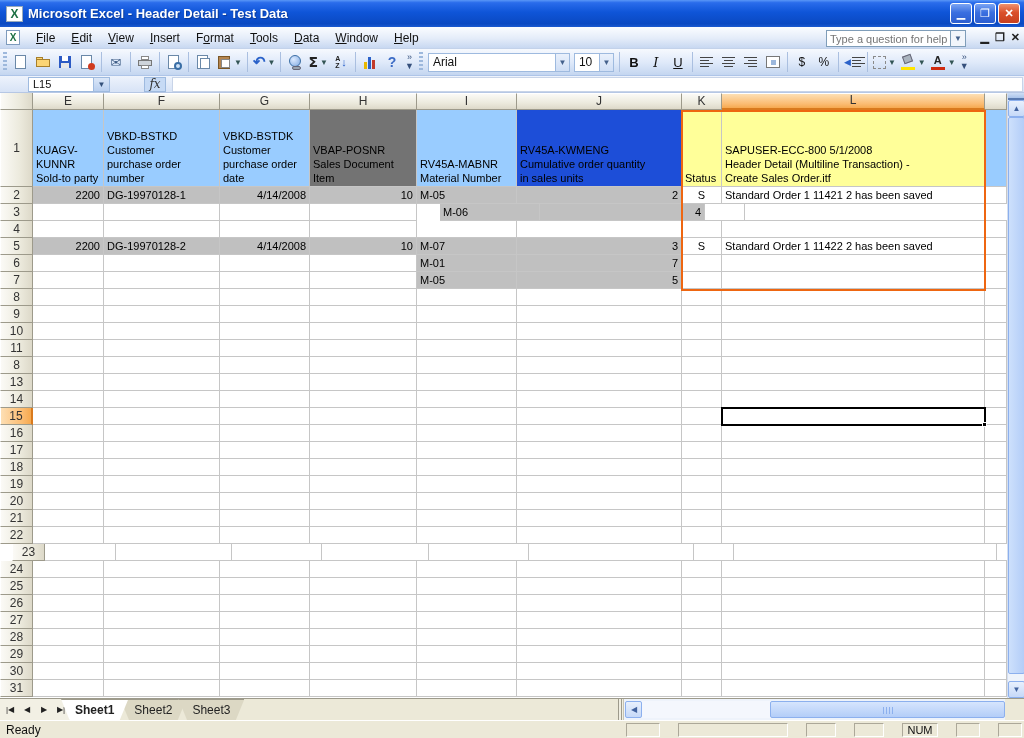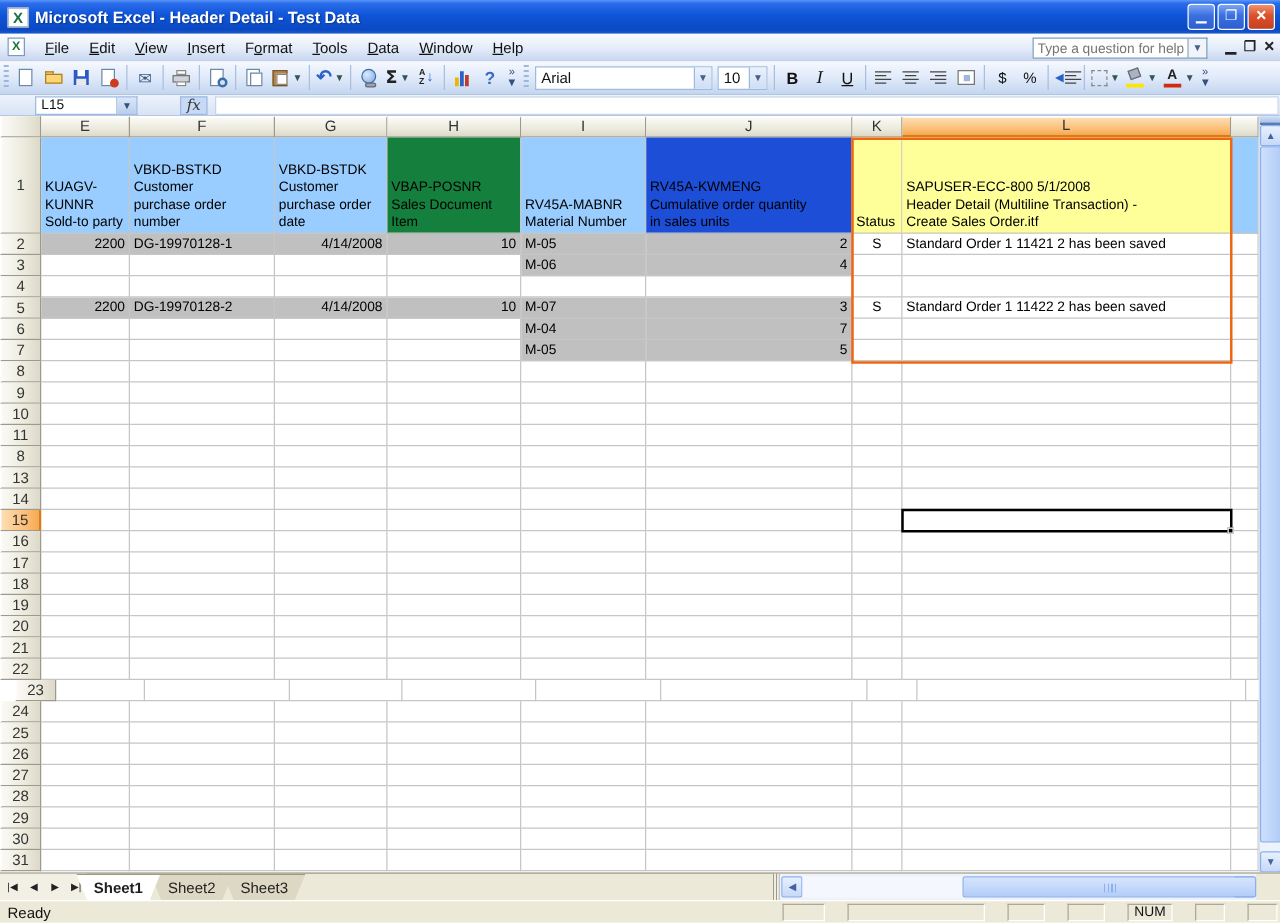--- a/index.html
+++ b/index.html
@@ -412,21 +412,21 @@
 KUNNR
 Sold-to party</div>
         <div class="cell pre" style="width: 116px; background: rgb(153, 204, 255);">VBKD-BSTKD
 Customer
 purchase order
 number</div>
         <div class="cell pre" style="width: 90px; background: rgb(153, 204, 255);">VBKD-BSTDK
 Customer
 purchase order
 date</div>
-        <div class="cell pre" style="width: 107px; background: #15803d;">VBAP-POSNR
+        <div class="cell pre" style="width: 107px; background: #737373;">VBAP-POSNR
 Sales Document
 Item</div>
         <div class="cell pre" style="width: 100px; background: rgb(153, 204, 255);">RV45A-MABNR
 Material Number</div>
         <div class="cell pre" style="width: 165px; background: #1d4ed8;">RV45A-KWMENG
 Cumulative order quantity
 in sales units</div>
         <div class="cell pre" style="width: 40px; background: rgb(255, 255, 153);">Status</div>
         <div class="cell pre" style="width: 263px; background: rgb(255, 255, 153);">SAPUSER-ECC-800 5/1/2008
 Header Detail (Multiline Transaction) -
@@ -444,21 +444,21 @@
         <div class="cell" style="width: 40px; justify-content: center;">S</div>
         <div class="cell" style="width: 263px;">Standard Order 1 11421 2 has been saved</div>
         <div class="cell" style="width: 22px;"></div>
       </div>
       <div class="grow" style="height: 17px;">
         <div class="rcell">3</div>
         <div class="cell" style="width: 71px;"></div>
         <div class="cell" style="width: 116px;"></div>
         <div class="cell" style="width: 90px;"></div>
         <div class="cell" style="width: 107px;"></div>
-        <div class="cell" style="width: 100px; background: rgb(192, 192, 192);">M-06</div>
+        <div class="cell" style="width: 100px; background: rgb(192, 192, 192); margin-left: 23px;">M-06</div>
         <div class="cell" style="width: 165px; background: rgb(192, 192, 192); justify-content: flex-end;">4</div>
         <div class="cell" style="width: 40px;"></div>
         <div class="cell" style="width: 263px;"></div>
         <div class="cell" style="width: 22px;"></div>
       </div>
       <div class="grow" style="height: 17px;">
         <div class="rcell">4</div>
         <div class="cell" style="width: 71px;"></div>
         <div class="cell" style="width: 116px;"></div>
         <div class="cell" style="width: 90px;"></div>
@@ -480,21 +480,21 @@
         <div class="cell" style="width: 40px; justify-content: center;">S</div>
         <div class="cell" style="width: 263px;">Standard Order 1 11422 2 has been saved</div>
         <div class="cell" style="width: 22px;"></div>
       </div>
       <div class="grow" style="height: 17px;">
         <div class="rcell">6</div>
         <div class="cell" style="width: 71px;"></div>
         <div class="cell" style="width: 116px;"></div>
         <div class="cell" style="width: 90px;"></div>
         <div class="cell" style="width: 107px;"></div>
-        <div class="cell" style="width: 100px; background: rgb(192, 192, 192);">M-04</div>
+        <div class="cell" style="width: 100px; background: rgb(192, 192, 192);">M-01</div>
         <div class="cell" style="width: 165px; background: rgb(192, 192, 192); justify-content: flex-end;">7</div>
         <div class="cell" style="width: 40px;"></div>
         <div class="cell" style="width: 263px;"></div>
         <div class="cell" style="width: 22px;"></div>
       </div>
       <div class="grow" style="height: 17px;">
         <div class="rcell">7</div>
         <div class="cell" style="width: 71px;"></div>
         <div class="cell" style="width: 116px;"></div>
         <div class="cell" style="width: 90px;"></div>

